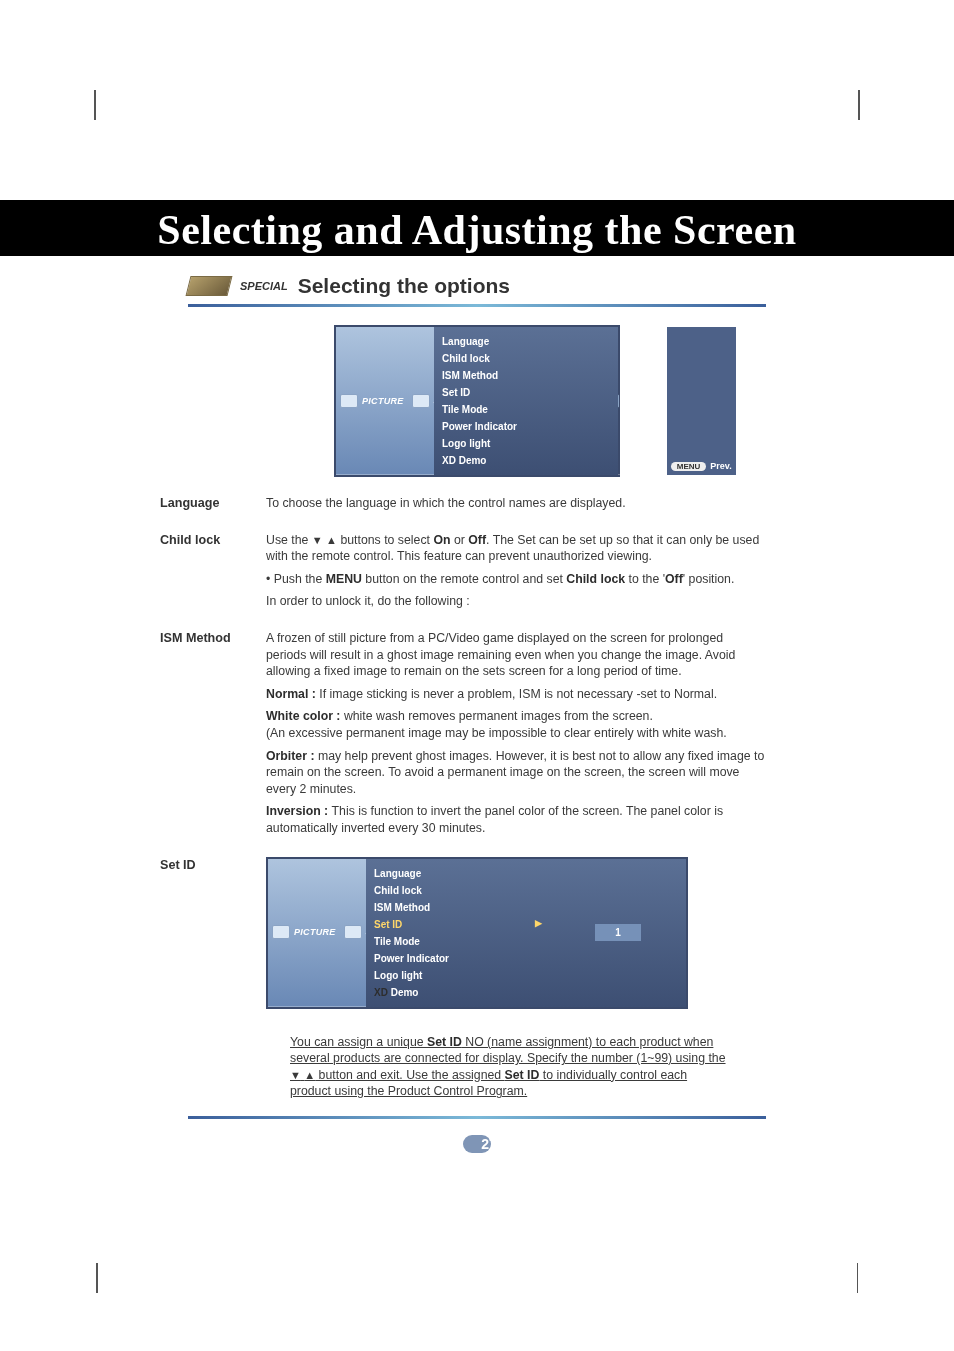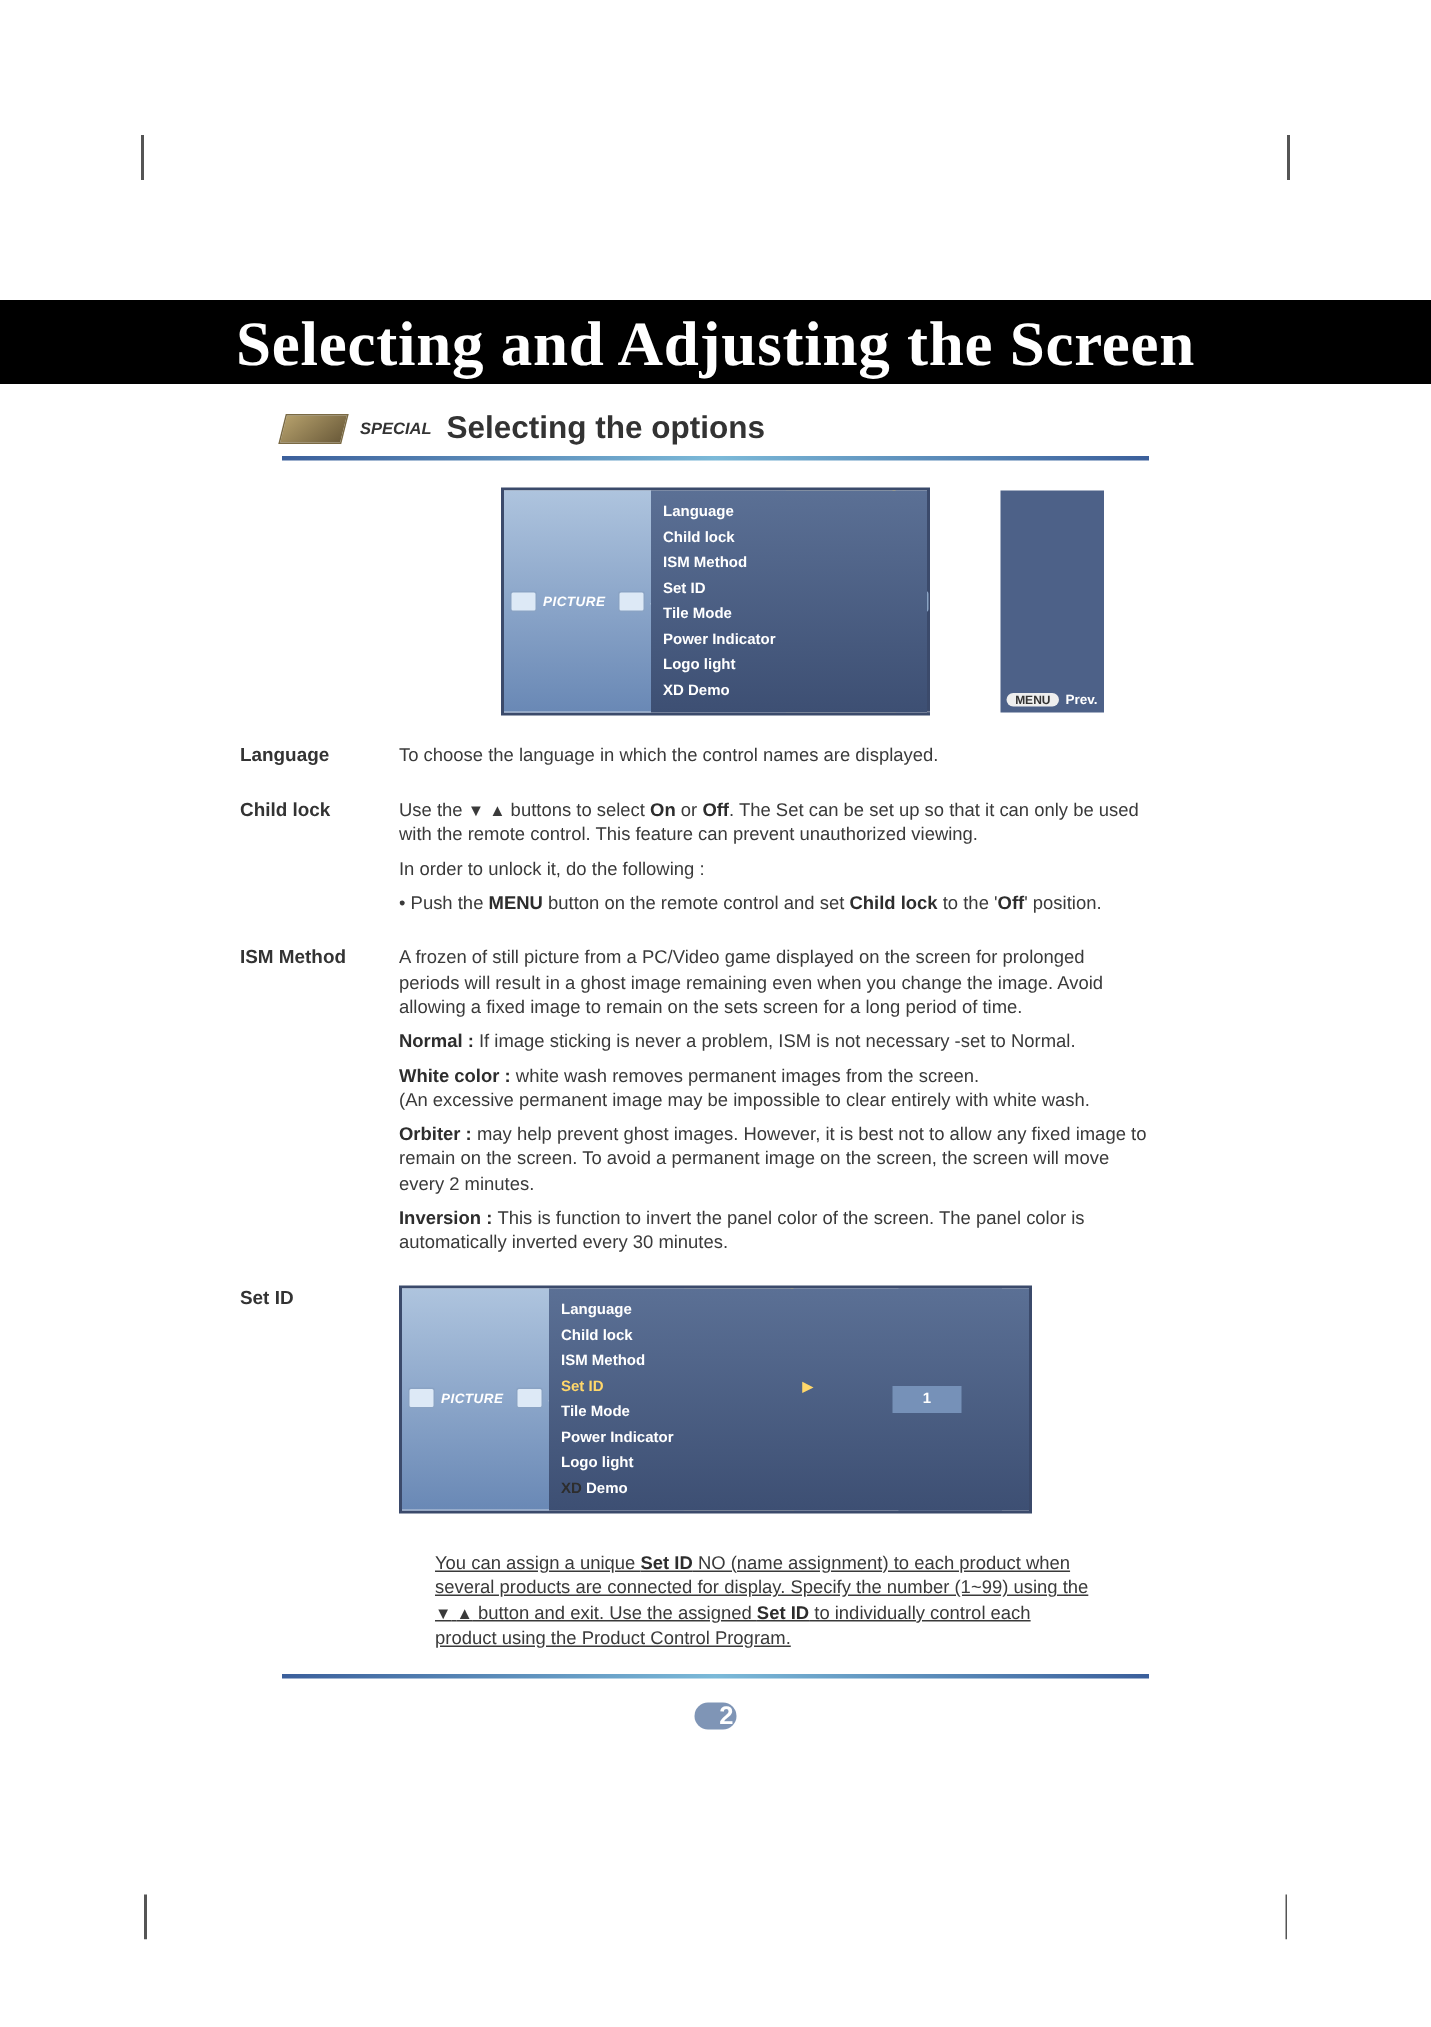--- a/index.html
+++ b/index.html
@@ -109,21 +109,21 @@
       font-size: 12.6px;
     }
     .row .body { flex:1; }
     .row .body p { margin-bottom:6px; }
     .arrow-glyph { font-size:11px; }
     .content b { font-weight:bold; color:#2d2d2d;}
     .setid-para { margin: 25px 0 0 130px; font-size:12.3px; line-height:1.35; color:#3a3a3a; padding-right:38px;text-decoration:underline;}
     .hr-bottom { height:3px; margin:16px 188px 0 188px; background: linear-gradient(to right, #3b5f9b 0%, #7bb9d8 50%, #3b5f9b 100%);}
     .page-num {
       width:28px; height:18px; border-radius:9px; background:#7f95b6;
-      color:#fff; font-size:17px; font-weight:bold;
+      color:#fff; font-size:14px; font-weight:bold;
       display:flex; align-items:center; justify-content:center;
       margin: 16px auto 0;
       padding-left: 24px;
     }
     .footer-space { height:100px; }
     .bottom-crops { position:relative; height:40px; }
     .bottom-crops .crop-bl { position:absolute; left:96px; bottom:0; width:1.5px; height:30px; background:#555;}
     .bottom-crops .crop-br { position:absolute; right:96px; bottom:0; width:1.5px; height:30px; background:#555;}
   </style>
 </head>
@@ -192,24 +192,24 @@
         <p>To choose the language in which the control names are displayed.</p>
       </div>
   </div>
 
   <div class="row">
     <div class="label">Child lock</div>
     <div class="body">
       <p>
         <span>Use the </span><span class="arrow-glyph">▼</span> <span class="arrow-glyph">▲</span><span> buttons to select </span><b>On</b><span> or </span><b>Off</b><span>. The Set can be set up so that it can only be used with the remote control. This feature can prevent unauthorized viewing.</span>
       </p>
-      <p>In order to unlock it, do the following :</p>
       <p>
         <span>• Push the </span><b>MENU</b><span> button on the remote control and set </span><b>Child lock</b><span> to the '</span><b>Off</b><span>' position.</span>
       </p>
+      <p>In order to unlock it, do the following :</p>
     </div>
   </div>
 
   <div class="row">
     <div class="label">ISM Method</div>
     <div class="body">
       <p>A frozen of still picture from a PC/Video game displayed on the screen for prolonged periods will result in a ghost image remaining even when you change the image. Avoid allowing a fixed image to remain on the sets screen for a long period of time.</p>
       <p><b>Normal : </b><span>If image sticking is never a problem, ISM is not necessary -set to Normal.</span></p>
       <p><b>White color :  </b><span>white wash removes permanent images from the screen.</span><br><span>(An excessive permanent image may be impossible to clear entirely with white wash.</span></p>
       <p><b>Orbiter : </b><span>may help prevent ghost images. However, it is best not to allow any fixed image to remain on the screen. To avoid a permanent image on the screen, the screen will move every 2 minutes.</span></p>

